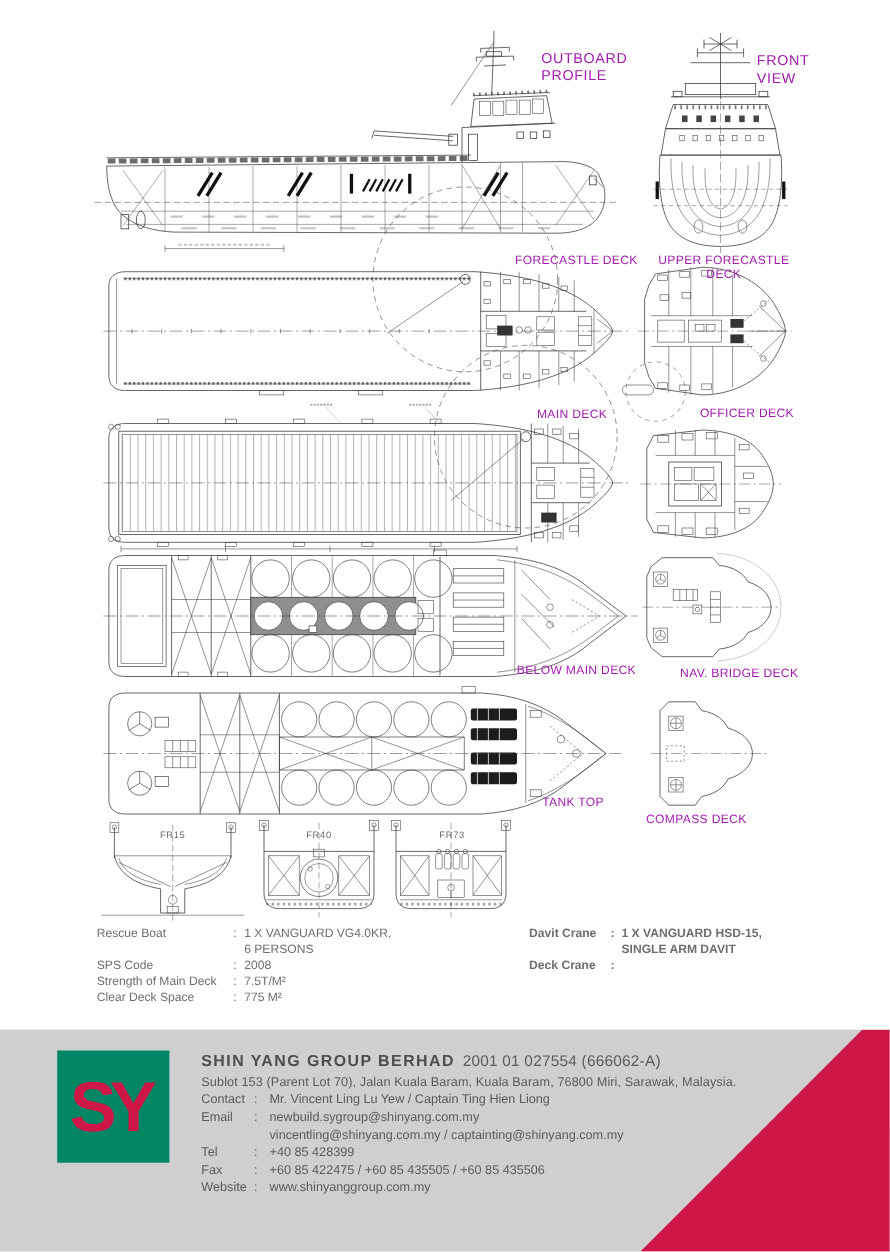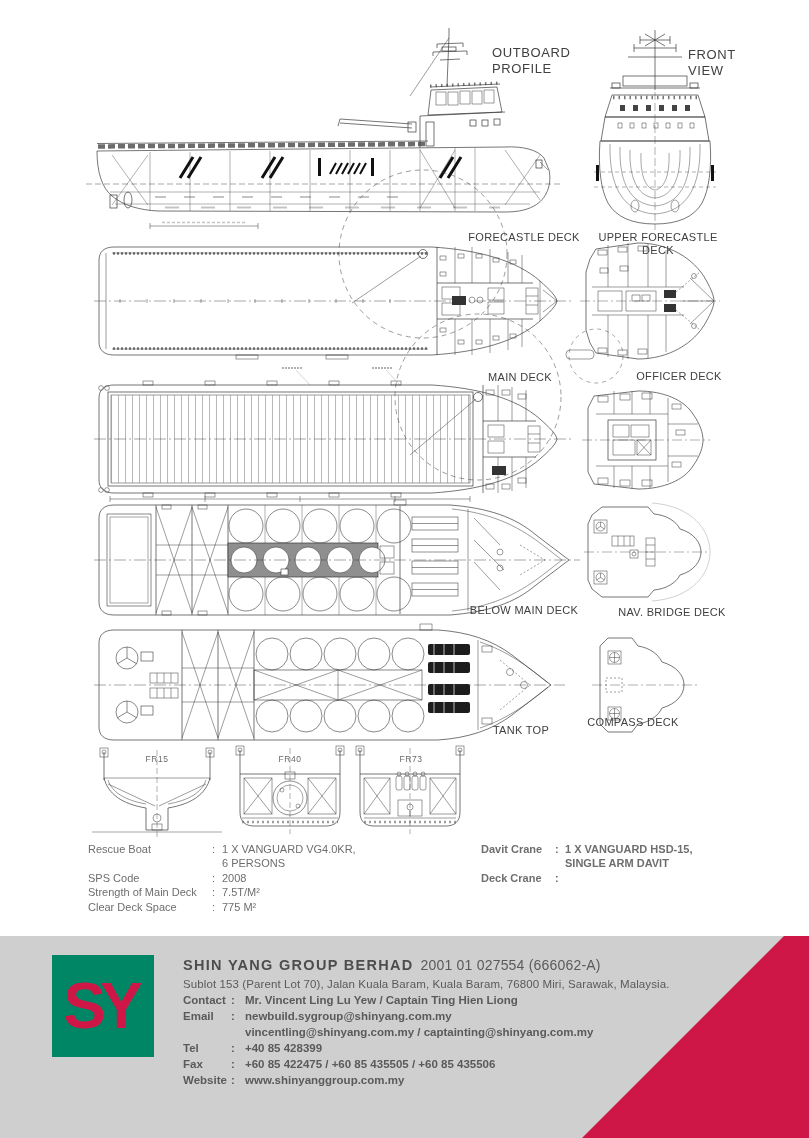--- a/index.html
+++ b/index.html
@@ -1,20 +1,20 @@
 <!DOCTYPE html>
 <html><head>
 <meta charset="utf-8">
 <style>
   html,body{margin:0;padding:0;background:#ffffff;}
   .page{position:relative;width:809px;height:1138px;background:#ffffff;overflow:hidden;
         font-family:"Liberation Sans",sans-serif;}
   svg{position:absolute;left:0;top:0;}
   
-  .lbl{position:absolute;color:#404040;font-size:11px;letter-spacing:.3px;
+  .lbl{position:absolute;color:#a21caf;font-size:11px;letter-spacing:.3px;
        white-space:pre-line;line-height:13px;}
   .lbl-c{transform:translateX(-50%);text-align:center;}
   .lbl-big{font-size:13px;line-height:15.5px;letter-spacing:.6px;}
   .lbl-fr{font-size:8.5px;color:#6a6a6a;letter-spacing:.6px;}
   
   .specs{position:absolute;color:#6e6e6e;font-size:11px;line-height:14.4px;}
   .specs-left{left:88px;top:842px;width:360px;}
   .specs-right{left:481px;top:842px;width:330px;font-weight:bold;}
   .spec-row{display:grid;align-items:start;}
   .specs-left .spec-row{grid-template-columns:124px 10px 1fr;}
@@ -25,21 +25,21 @@
   .red-triangle{position:absolute;right:0;bottom:0;width:227px;height:202px;
        clip-path:polygon(89% 0,100% 0,100% 100%,0 100%);background:#CE1747;}
   .logo{position:absolute;left:52px;top:19px;width:102px;height:102px;background:#008565;
         display:flex;align-items:center;justify-content:center;}
   .logo span{color:#CE1747;font-weight:bold;font-size:64px;letter-spacing:-6px;
         font-family:"Liberation Sans",sans-serif;padding-right:6px;}
   .footer-text{position:absolute;left:183px;top:20px;width:600px;color:#5a5a5a;}
   .f-title{font-size:14.5px;font-weight:bold;letter-spacing:1.3px;color:#4d4d4d;}
   .f-reg{font-size:14px;margin-left:7px;letter-spacing:.2px;}
   .f-addr{font-size:11.5px;margin-top:4px;letter-spacing:.1px;}
-  .f-rows{margin-top:2px;font-size:11.5px;line-height:16px;font-weight:bold;}
+  .f-rows{margin-top:2px;font-size:11.5px;line-height:16px;}
   .f-row{display:grid;grid-template-columns:48px 14px 1fr;align-items:start;}
   .f-val{white-space:pre-line;}
 </style>
 </head>
 <body>
 
 <div class="page">
 
   <svg width="809" height="840" viewBox="0 0 809 840">
     <defs>
@@ -512,21 +512,21 @@
 PROFILE</div>
   <div class="lbl lbl-big" style="left:688px;top:47px;">FRONT
 VIEW</div>
   <div class="lbl lbl-c" style="left:524px;top:231px;">FORECASTLE DECK</div>
   <div class="lbl lbl-c" style="left:658px;top:231px;">UPPER FORECASTLE DECK</div>
   <div class="lbl lbl-c" style="left:520px;top:371px;text-align:right;">MAIN DECK</div>
   <div class="lbl lbl-c" style="left:679px;top:370px;">OFFICER DECK</div>
   <div class="lbl lbl-c" style="left:524px;top:604px;">BELOW MAIN DECK</div>
   <div class="lbl lbl-c" style="left:672px;top:606px;">NAV. BRIDGE DECK</div>
   <div class="lbl lbl-c" style="left:521px;top:724px;">TANK TOP</div>
-  <div class="lbl lbl-c" style="left:633px;top:716px;">COMPASS DECK</div>
+  <div class="lbl lbl-c" style="left:633px;top:739px;">COMPASS DECK</div>
   <div class="lbl lbl-c lbl-fr" style="left:157px;top:753px;">FR15</div>
   <div class="lbl lbl-c lbl-fr" style="left:290px;top:753px;">FR40</div>
   <div class="lbl lbl-c lbl-fr" style="left:411px;top:753px;">FR73</div>
 
   <div class="specs specs-left">
     <div class="spec-row">
       <span>Rescue Boat</span>
       <span>:</span>
       <span class="spec-val">1 X VANGUARD VG4.0KR,
 6 PERSONS</span>

